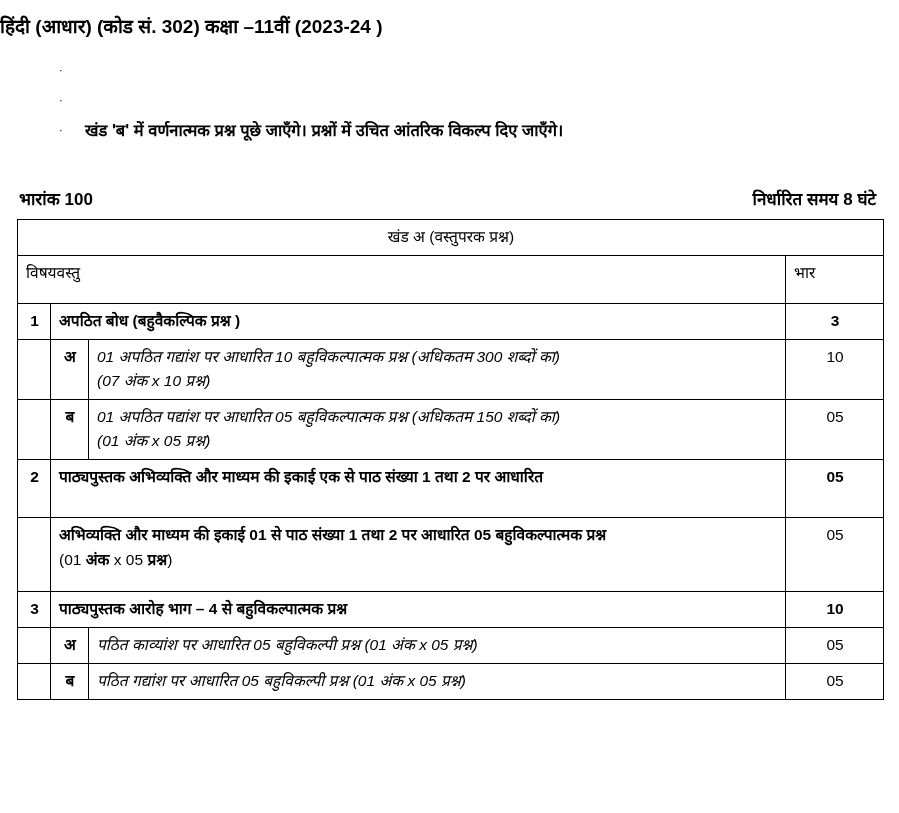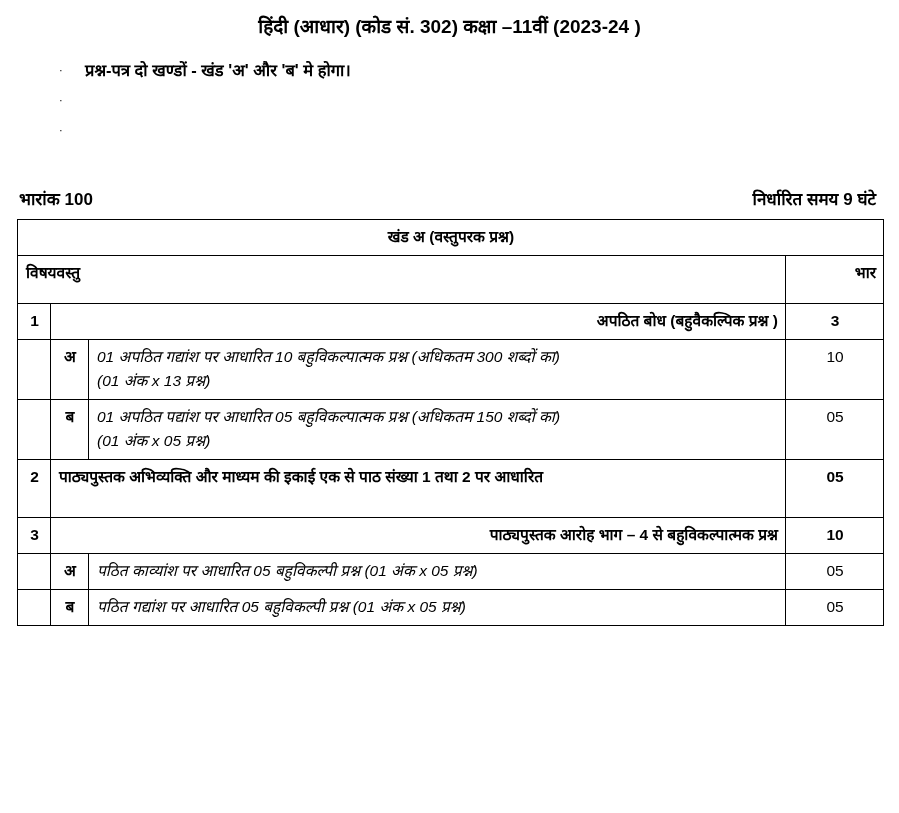--- a/index.html
+++ b/index.html
@@ -16,21 +16,21 @@
 
   .page {
     width: 899px;
     height: 813px;
     padding: 0;
     position: relative;
   }
 
   
   .title-block {
-    text-align: center;
+    text-align: left;
     padding-top: 14px;
   }
   .title-line {
     font-family: "Liberation Sans", "DejaVu Sans", sans-serif;
     font-weight: bold;
     font-size: 19px;
     line-height: 25px;
     letter-spacing: 0px;
   }
 
@@ -90,35 +90,35 @@
     padding: 5px 7px 6px 8px;
   }
 
   col.c-sl    { width: 33px; }
   col.c-sub   { width: 38px; }
   col.c-body  { width: 697px; }
   col.c-marks { width: 98px; }
 
   .cell-section-head {
     text-align: center;
-    font-weight: bold;
+    font-weight: normal;
     font-size: 16.5px;
     padding: 6px 0 7px 0;
     height: 33px;
   }
   .cell-colhead {
-    font-weight: bold;
+    font-weight: normal;
     font-size: 17px;
     padding-top: 9px;
     padding-bottom: 10px;
     height: 48px;
   }
   .cell-colhead.marks {
-    text-align: right;
-    font-weight: bold;
+    text-align: left;
+    font-weight: normal;
   }
 
   .cell-sl {
     text-align: center;
     font-weight: bold;
     font-size: 16px;
     padding-left: 0;
     padding-right: 0;
   }
   .cell-sub {
@@ -131,21 +131,20 @@
   .cell-marks {
     text-align: center;
     font-size: 16px;
   }
   .cell-marks.bold { font-weight: bold; }
 
   .cell-main {
     font-weight: bold;
     font-size: 17px;
     line-height: 26px;
-    text-align: right;
   }
   .cell-main.justify { text-align: justify; text-align-last: left; }
 
   .cell-detail {
     font-weight: normal;
     font-size: 15.5px;
     line-height: 25px;
     font-style: italic;
   }
   .cell-detail .sub-line { display: block; }
@@ -174,33 +173,33 @@
 
 <div class="page">
 
   <div class="title-block">
     <div class="title-line">हिंदी (आधार) (कोड सं. 302) कक्षा –11वीं (2023-24 )</div>
   </div>
 
   <div class="bullets">
     <div class="bullet-row">
       <span class="bullet-mark">·</span>
-      <span class="bullet-text">प्रश्न-पत्र दो खण्डों - खंड 'अ' और 'ब' मे होगा।</span>
     </div>
     <div class="bullet-row">
       <span class="bullet-mark">·</span>
     </div>
     <div class="bullet-row">
       <span class="bullet-mark">·</span>
+      <span class="bullet-text">खंड 'ब' में वर्णनात्मक प्रश्न पूछे जाएँगे। प्रश्नों में उचित आंतरिक विकल्प दिए जाएँगे।</span>
     </div>
   </div>
 
   <div class="meta-row">
     <span>भारांक 100</span>
-    <span>निर्धारित समय 9 घंटे</span>
+    <span>निर्धारित समय 8 घंटे</span>
   </div>
 
   <table class="spec-table">
     <colgroup>
       <col class="c-sl">
         <col class="c-sub">
         <col class="c-body">
         <col class="c-marks">
     </colgroup>
     <tbody>
@@ -217,41 +216,49 @@
         <td class="cell-sl">1</td>
         <td class="cell-main" colspan="2">अपठित बोध (बहुवैकल्पिक प्रश्न )</td>
         <td class="cell-marks bold">3</td>
       </tr>
 
       <tr class="r-tall-1">
         <td class="cell-sl"></td>
         <td class="cell-sub">अ</td>
         <td class="cell-detail">
           <span class="sub-line">01 अपठित गद्यांश पर आधारित 10 बहुविकल्पात्मक प्रश्न (अधिकतम 300 शब्दों का)</span>
-          <span class="sub-line">(01 अंक x 13 प्रश्न)</span>
+          <span class="sub-line">(07 अंक x 10 प्रश्न)</span>
         </td>
         <td class="cell-marks">10</td>
       </tr>
 
       <tr class="r-tall-1">
         <td class="cell-sl"></td>
         <td class="cell-sub">ब</td>
         <td class="cell-detail">
           <span class="sub-line">01 अपठित पद्यांश पर आधारित 05 बहुविकल्पात्मक प्रश्न (अधिकतम 150 शब्दों का)</span>
           <span class="sub-line">(01 अंक x 05 प्रश्न)</span>
         </td>
         <td class="cell-marks">05</td>
       </tr>
 
       <tr class="r-tall-1">
         <td class="cell-sl">2</td>
         <td class="cell-main justify" colspan="2">पाठ्यपुस्तक अभिव्यक्ति और माध्यम की इकाई एक से पाठ संख्या 1 तथा 2 पर आधारित</td>
         <td class="cell-marks bold">05</td>
       </tr>
 
+      <tr class="r-tall-2">
+        <td class="cell-sl"></td>
+        <td class="cell-mixed" colspan="2">
+          <span>अभिव्यक्ति और माध्यम की इकाई 01 से पाठ संख्या 1 तथा 2 पर आधारित 05 बहुविकल्पात्मक प्रश्न</span>
+          <span class="tail"><span>(01 </span><b>अंक</b><span> x 05 </span><b>प्रश्न</b><span>)</span></span>
+        </td>
+        <td class="cell-marks">05</td>
+      </tr>
 
       <tr>
         <td class="cell-sl">3</td>
         <td class="cell-main" colspan="2">पाठ्यपुस्तक आरोह  भाग – 4 से बहुविकल्पात्मक प्रश्न</td>
         <td class="cell-marks bold">10</td>
       </tr>
 
       <tr>
         <td class="cell-sl"></td>
         <td class="cell-sub">अ</td>

